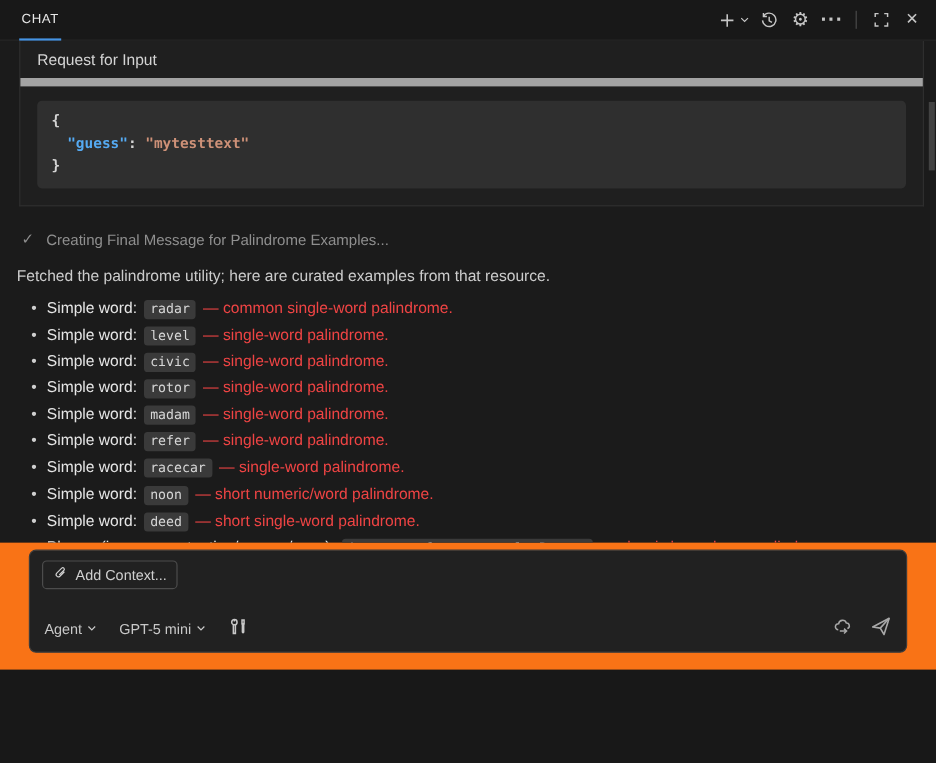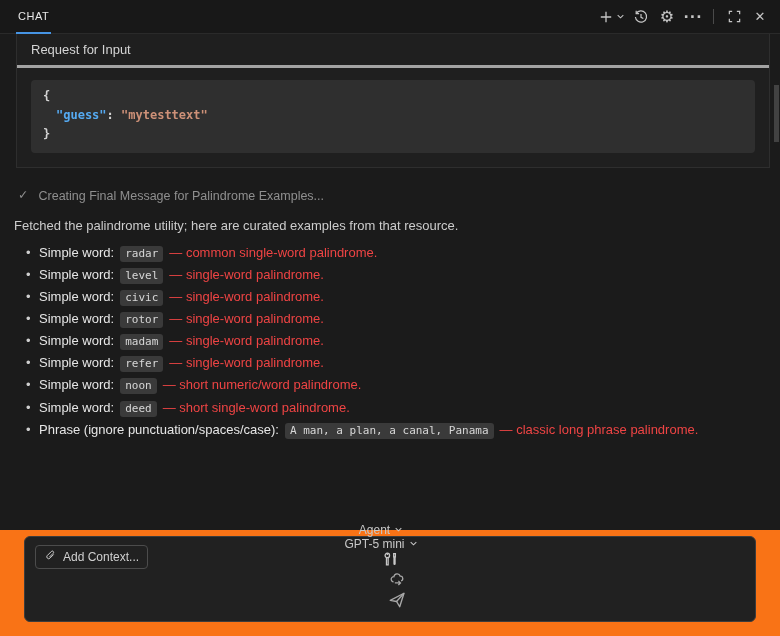--- a/index.html
+++ b/index.html
@@ -8,21 +8,21 @@
     --code-string:#ce9178;
   }
   *{box-sizing:border-box;}
   html,body{margin:0;padding:0;}
   body{
     width:780px;height:636px;overflow:hidden;
     background:#181818;color:#cccccc;
     font-family:"Liberation Sans","DejaVu Sans",sans-serif;
     font-size:13px;
   }
-  .app{display:flex;flex-direction:column;width:780px;height:636px;}
+  .app{display:flex;flex-direction:column;width:780px;height:558px;}
 
   
   .titlebar{
     flex:0 0 34px;display:flex;align-items:stretch;justify-content:space-between;
     border-bottom:1px solid #2a2a2a;padding:0 10px 0 16px;background:#181818;
   }
   .tab{
     display:flex;align-items:center;font-size:11px;letter-spacing:.5px;
     color:#e7e7e7;border-bottom:2px solid var(--accent);padding:0 2px;margin-bottom:-1px;
     cursor:pointer;
@@ -40,21 +40,21 @@
   .tb-divider{width:1px;height:15px;background:#4a4a4a;margin:0 4px;}
 
   
   .messages{flex:1 1 auto;position:relative;overflow:hidden;background:#1b1b1b;}
 
   .tool-panel{
     margin:0 10px 0 16px;background:#1f1f1f;
     border:1px solid #2e2e2e;border-top:none;
   }
   .tool-panel-header{
-    padding:8px 14px;color:#d4d4d4;border-bottom:3px solid #a3a3a3;font-size:13px;
+    padding:8px 14px;color:#d4d4d4;border-bottom:7px solid #a3a3a3;font-size:13px;
   }
   .tool-panel-body{padding:12px 14px 14px;}
   .prompt{margin:0 0 10px;}
   .codeblock{
     margin:0;background:#2f2f2f;border-radius:4px;padding:7px 12px 8px;
     font-family:"DejaVu Sans Mono","Liberation Mono",monospace;
     font-size:12px;font-weight:600;line-height:1.6;color:#d4d4d4;
   }
   .codeline{white-space:pre;}
   .codeline.indent{padding-left:13px;}
@@ -88,21 +88,21 @@
     padding:8px 10px;position:relative;
   }
   .ctx-chip{
     display:inline-flex;align-items:center;gap:6px;background:transparent;
     border:1px solid #4c4c4c;border-radius:4px;padding:3px 8px;
     font-family:inherit;font-size:12px;color:#d0d0d0;cursor:pointer;
   }
   .input-placeholder{margin:10px 0 0 2px;font-size:13px;color:#8a8a8a;cursor:text;}
   .composer-bottom{
     position:absolute;left:12px;right:12px;bottom:9px;
-    display:flex;align-items:center;flex-direction:column;
+    display:flex;align-items:center;
   }
   .dd{display:flex;align-items:center;gap:4px;font-size:12px;color:#c8c8c8;margin-right:18px;cursor:pointer;}
   .tools-btn{display:flex;align-items:center;color:#c8c8c8;cursor:pointer;}
   .spacer{flex:1 1 auto;}
   .icon-btn{display:flex;align-items:center;color:#a8a8a8;margin-left:14px;cursor:pointer;}
 </style>
 </head>
 <body>
 
 <div class="app">
@@ -170,20 +170,21 @@
     <p class="intro">Fetched the palindrome utility; here are curated examples from that resource.</p>
 
 
     <ul class="examples">
       <li><span class="item-label">Simple word:</span><code class="chip">radar</code><span class="item-desc">— common single-word palindrome.</span></li>
       <li><span class="item-label">Simple word:</span><code class="chip">level</code><span class="item-desc">— single-word palindrome.</span></li>
       <li><span class="item-label">Simple word:</span><code class="chip">civic</code><span class="item-desc">— single-word palindrome.</span></li>
       <li><span class="item-label">Simple word:</span><code class="chip">rotor</code><span class="item-desc">— single-word palindrome.</span></li>
       <li><span class="item-label">Simple word:</span><code class="chip">madam</code><span class="item-desc">— single-word palindrome.</span></li>
       <li><span class="item-label">Simple word:</span><code class="chip">refer</code><span class="item-desc">— single-word palindrome.</span></li>
+      <li><span class="item-label">Simple word:</span><code class="chip">racecar</code><span class="item-desc">— single-word palindrome.</span></li>
       <li><span class="item-label">Simple word:</span><code class="chip">noon</code><span class="item-desc">— short numeric/word palindrome.</span></li>
       <li><span class="item-label">Simple word:</span><code class="chip">deed</code><span class="item-desc">— short single-word palindrome.</span></li>
       <li><span class="item-label">Phrase (ignore punctuation/spaces/case):</span><code class="chip">A man, a plan, a canal, Panama</code><span class="item-desc">— classic long phrase palindrome.</span></li>
     </ul>
 
     <div class="scroll-thumb"></div>
   </main>
 
   <footer class="composer">
     <div class="composer-box">

